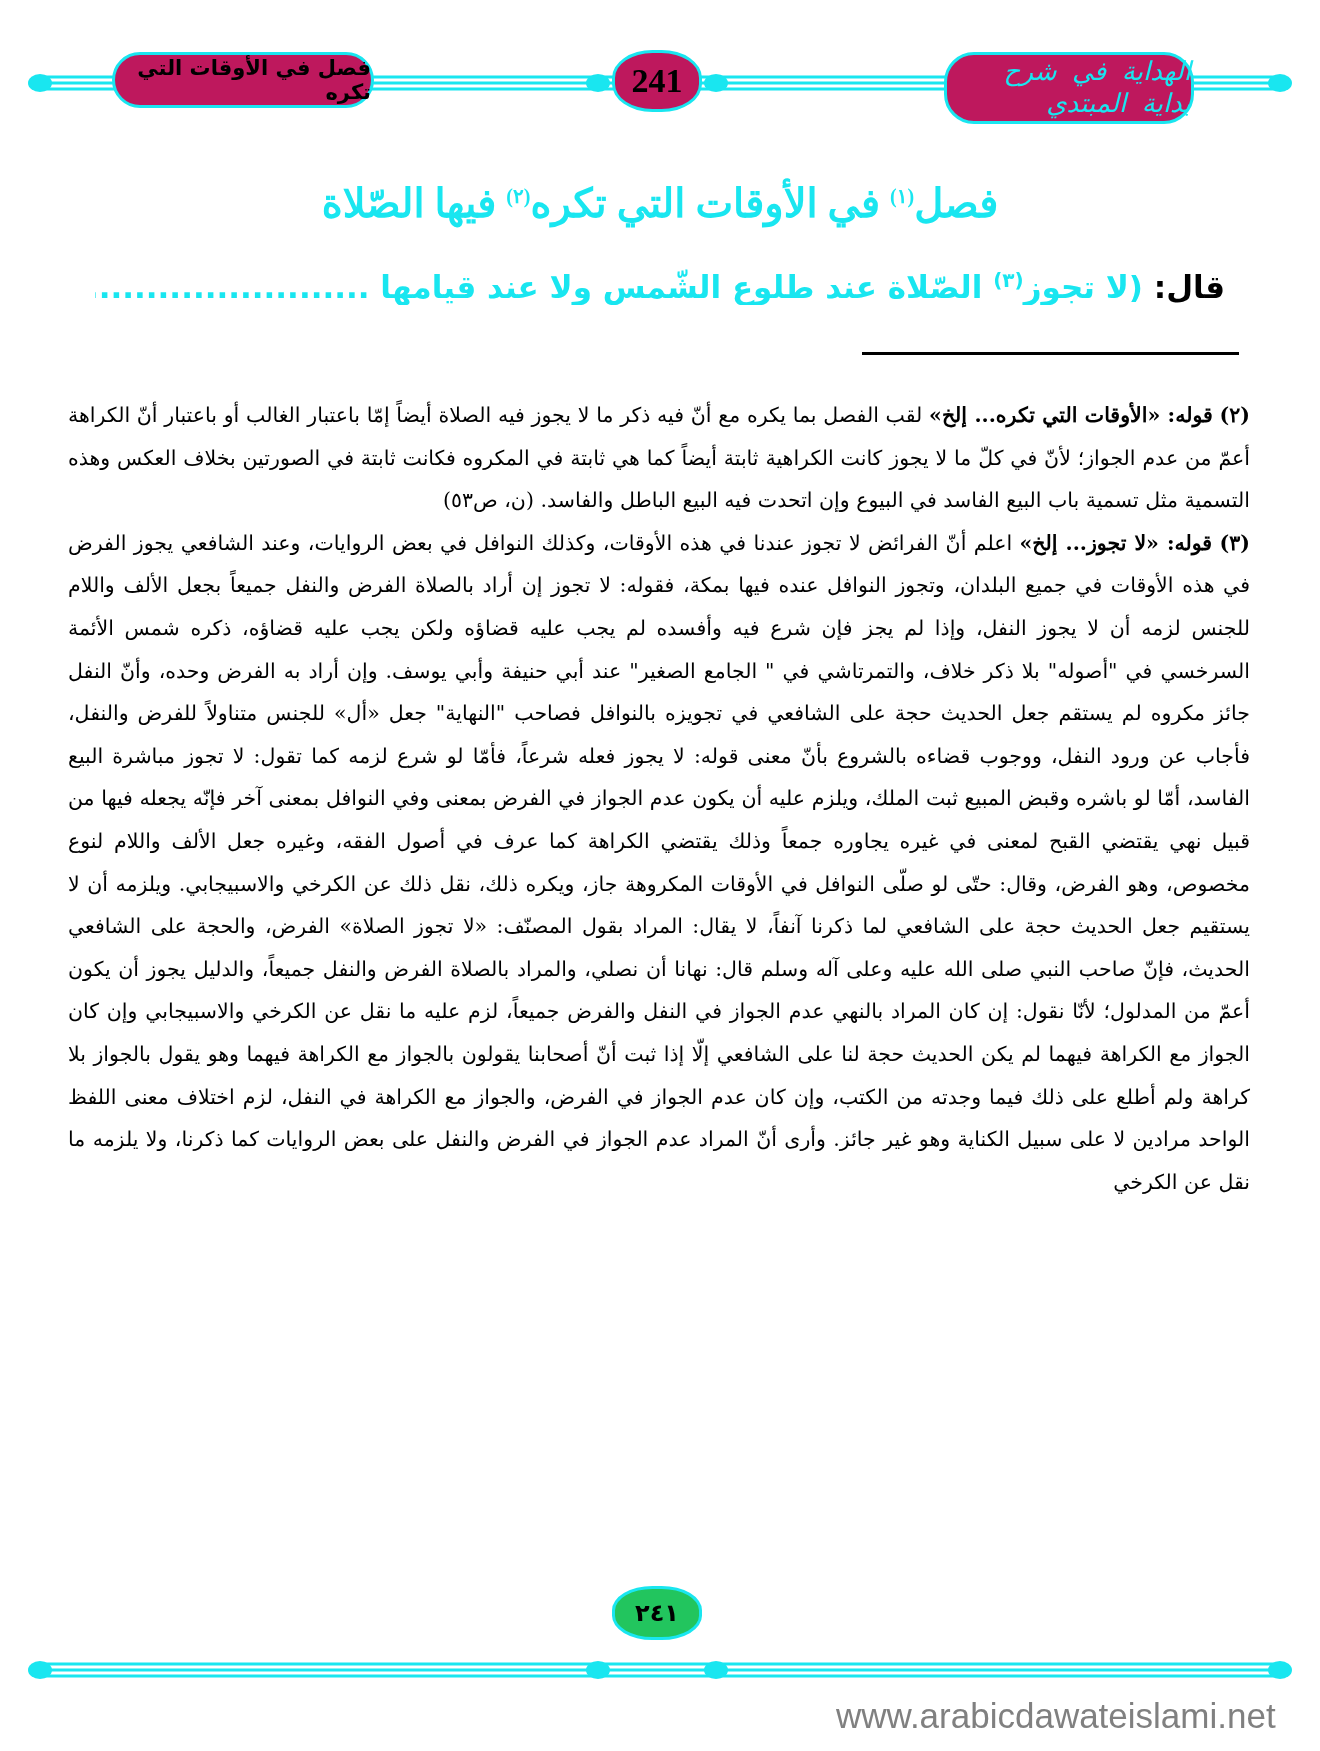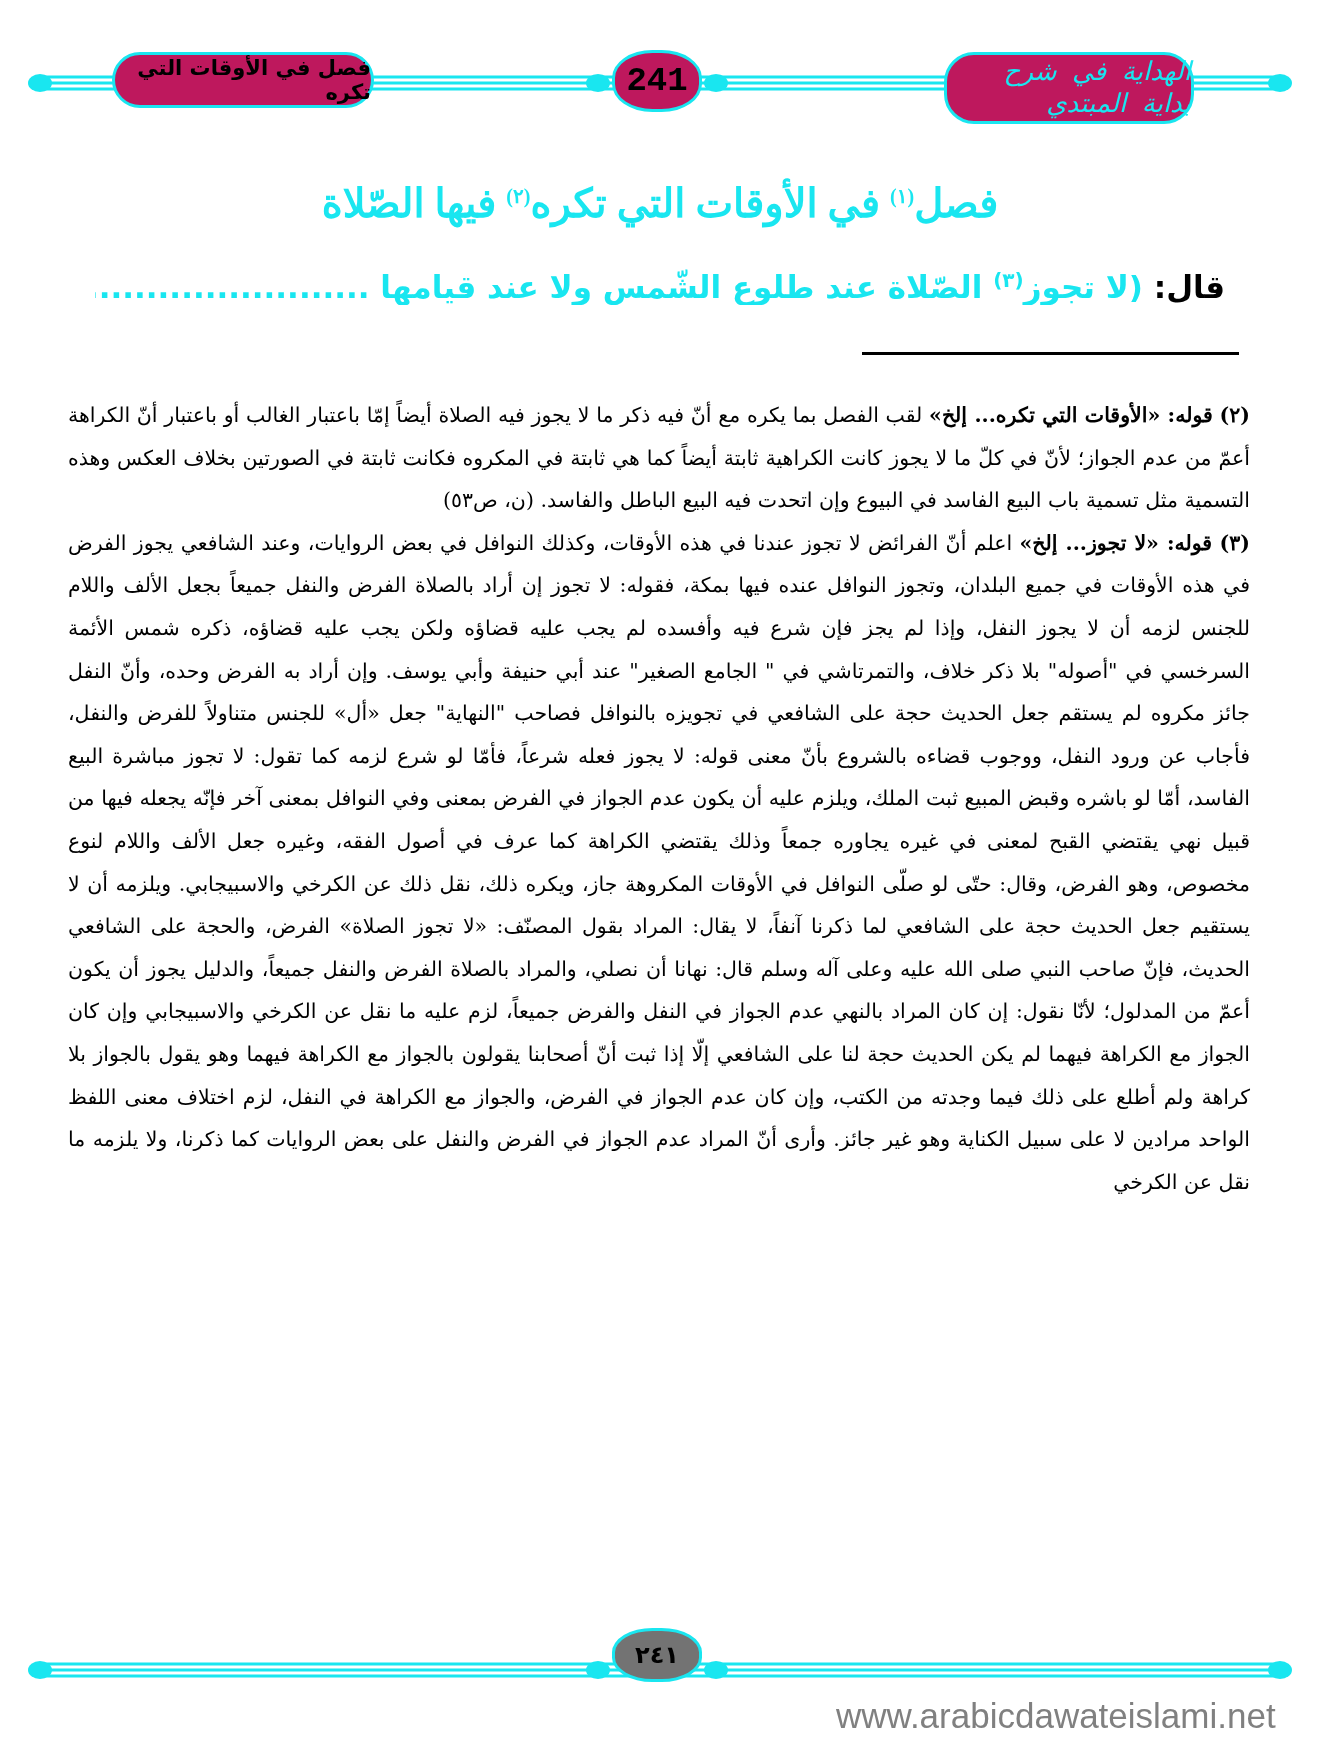--- a/index.html
+++ b/index.html
@@ -7,21 +7,21 @@
          font-family: "DejaVu Sans", sans-serif; color: #000; }
 
   
   .band { position: absolute; left: 0; width: 1320px; height: 70px; }
   .band svg { position: absolute; left: 0; top: 0; }
   .hdr-cartouche { position: absolute; display: flex; align-items: center; justify-content: center;
                    border: 3px solid #19e6f0; border-radius: 30px; background: #be185d; box-sizing: border-box; }
   .hdr-title { left: 112px; top: 52px; width: 262px; height: 56px;
                font-family: "DejaVu Sans", sans-serif; font-weight: bold; font-size: 21px; direction: rtl; }
   .hdr-page { left: 612px; top: 50px; width: 90px; height: 62px; border-radius: 45%;
-              font-family: Liberation Mono, monospace; font-weight: bold; font-size: 34px; }
+              font-family: Liberation Serif, serif; font-weight: bold; font-size: 34px; }
   .hdr-book { left: 944px; top: 52px; width: 250px; height: 72px;
               font-family: Liberation Mono, monospace; font-style: italic; font-size: 26px; color: #19e6f0; direction: rtl; }
 
   
   .chapter-title { position: absolute; top: 180px; left: 0; width: 1320px; text-align: center;
                    direction: rtl; font-family: Liberation Serif, serif; font-weight: bold;
                    font-size: 40px; color: #19e6f0; }
   .chapter-title sup, .matn sup { font-size: 20px; }
   .matn { position: absolute; top: 268px; right: 95px; width: 1130px; direction: rtl; text-align: right;
           font-family: "DejaVu Sans", sans-serif; font-weight: bold; font-size: 31px; white-space: nowrap; overflow: hidden; }
@@ -33,22 +33,22 @@
 
   
   .notes { position: absolute; top: 394px; left: 68px; width: 1182px; direction: rtl; text-align: justify;
            font-family: "DejaVu Serif", serif; font-size: 20.5px; line-height: 42.6px; }
   .note { margin: 0; text-align-last: right; }
   .note .lbl { font-weight: bold; }
   .note .ref { white-space: nowrap; }
   .note .cite { display: block; text-align: right; }
 
   
-  .ftr-page { position: absolute; left: 612px; top: 1628px; width: 90px; height: 54px; border: 3px solid #19e6f0;
-              border-radius: 45%; background: #737373; box-sizing: border-box; display: flex; align-items: center;
+  .ftr-page { position: absolute; left: 612px; top: 1586px; width: 90px; height: 54px; border: 3px solid #19e6f0;
+              border-radius: 45%; background: #22c55e; box-sizing: border-box; display: flex; align-items: center;
               justify-content: center; font-family: "DejaVu Sans", sans-serif; font-weight: bold; font-size: 24px; }
   .url { position: absolute; top: 1696px; left: 836px; font-family: "Liberation Sans", sans-serif;
          font-size: 35px; color: #808080; }
 </style>
 </head>
 <body>
 
 <div class="band" style="top:45px;">
   <svg width="1320" height="70">
     <g stroke="#19e6f0" fill="none">

